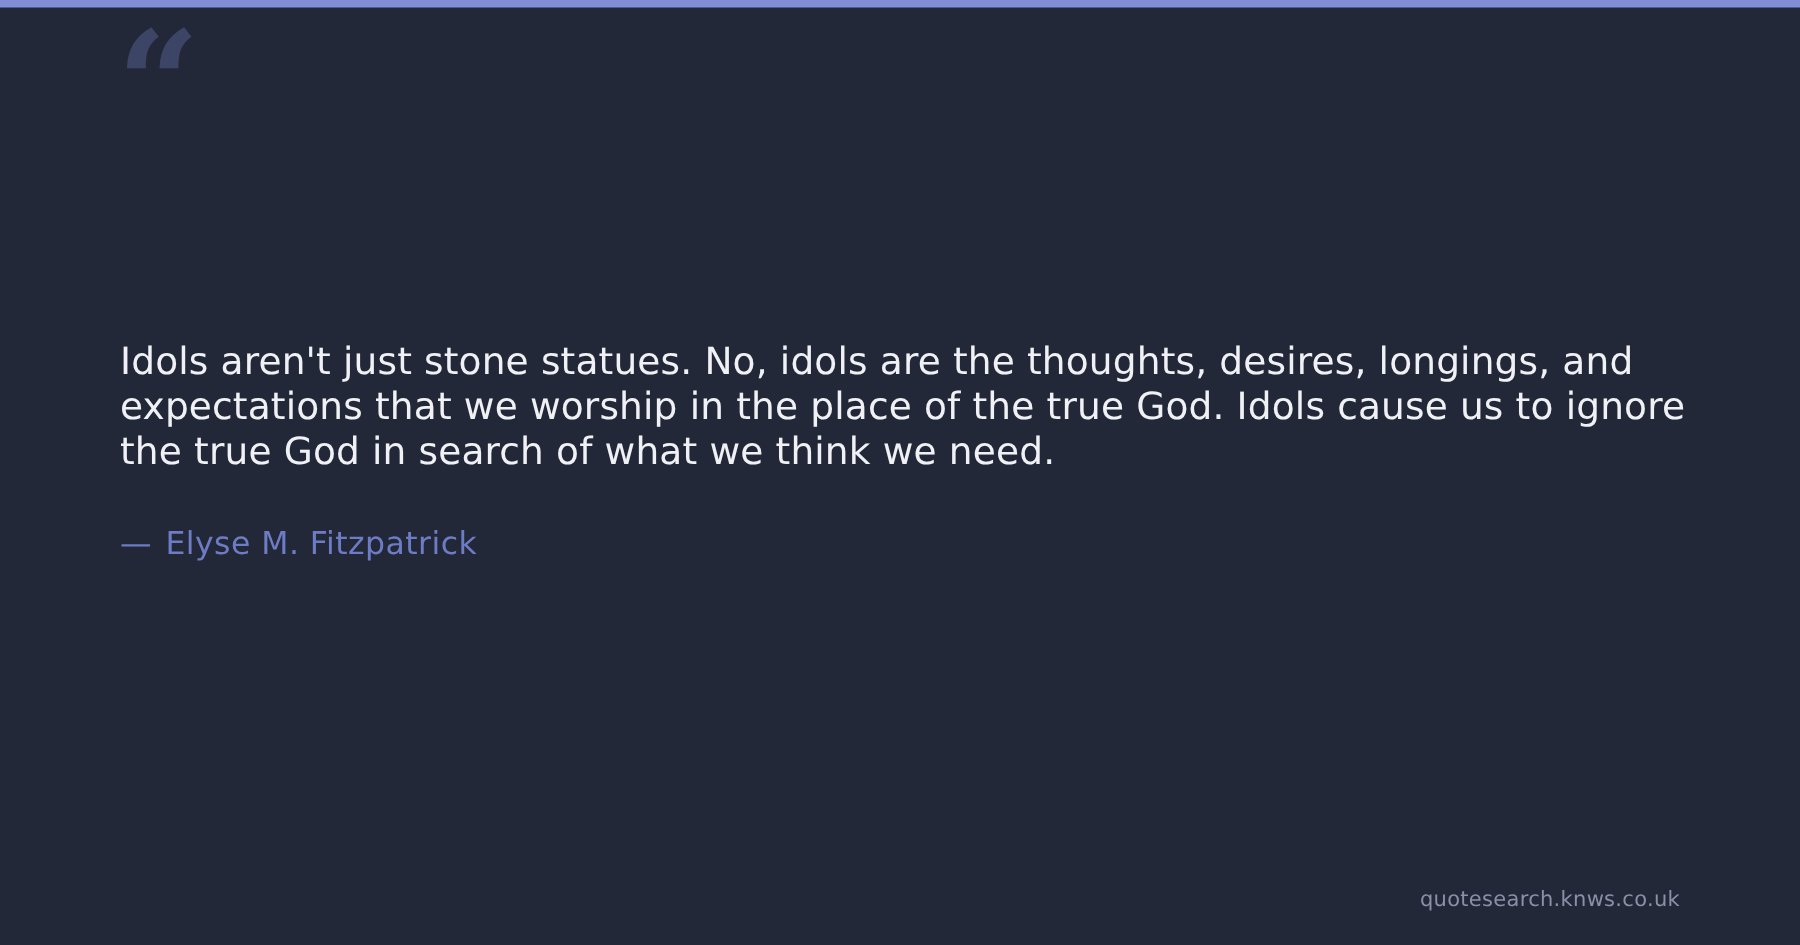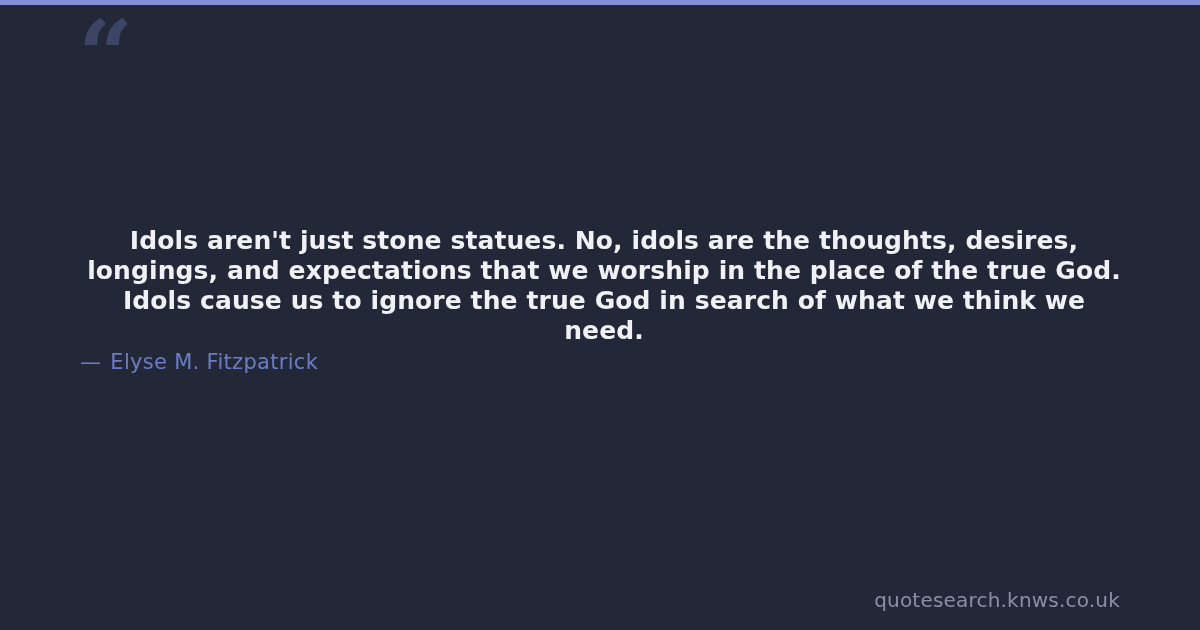--- a/index.html
+++ b/index.html
@@ -50,23 +50,22 @@
 
   
   .quote-body {
     position: absolute;
     left: 80px;
     top: 226px;
     width: 1048px;
     font-size: 25px;
     line-height: 30px;
     color: #f0f1f5;
-    font-weight: 700;
+    font-weight: 400;
     letter-spacing: 0.1px;
-    text-align: center;
   }
 
   
   .attribution {
     position: absolute;
     left: 80px;
     top: 348px;
     font-size: 21px;
     line-height: 28px;
     font-weight: 400;
@@ -76,21 +75,21 @@
   }
   .attribution .dash {
     margin-right: 9px;
   }
 
   
   .footer {
     position: absolute;
     right: 80px;
     top: 590px;
-    font-size: 20px;
+    font-size: 14px;
     line-height: 20px;
     color: #8a90a8;
     letter-spacing: 0.2px;
     text-align: right;
     white-space: nowrap;
   }
 </style>
 </head>
 <body>
 

